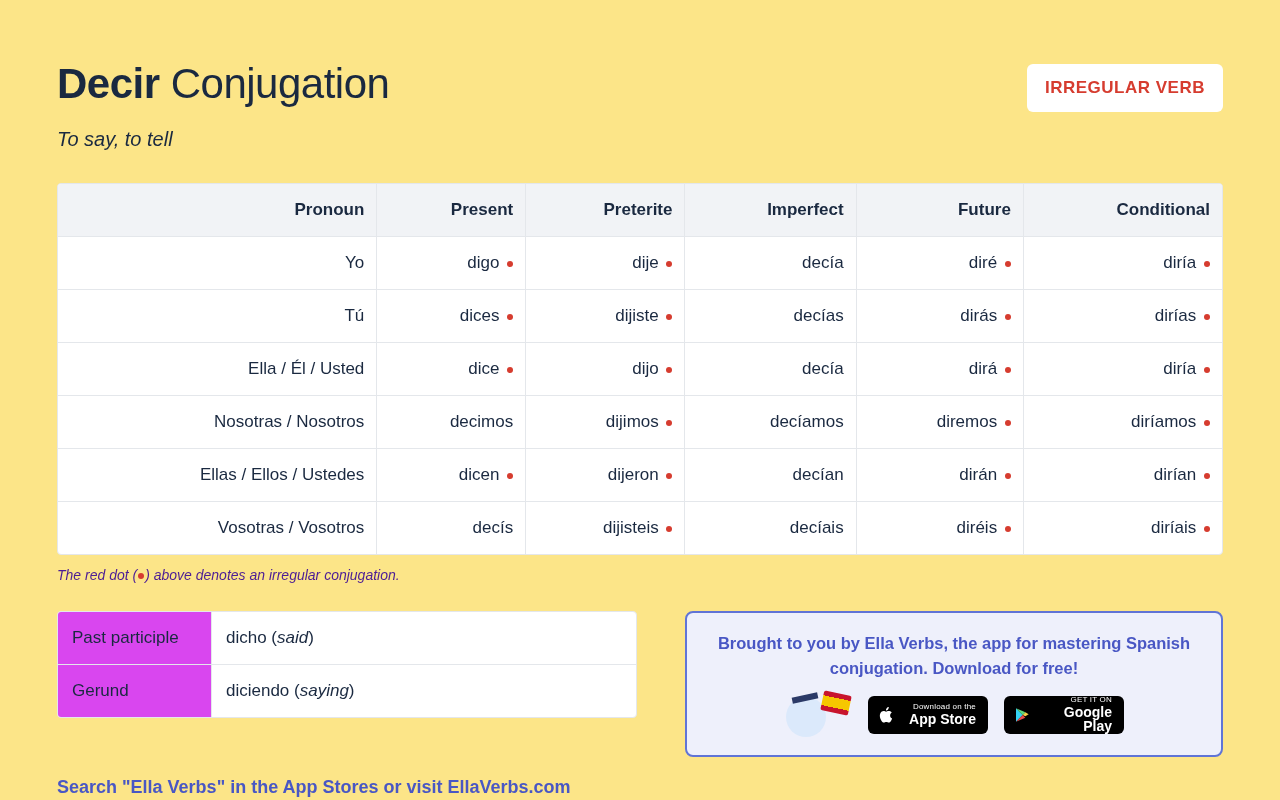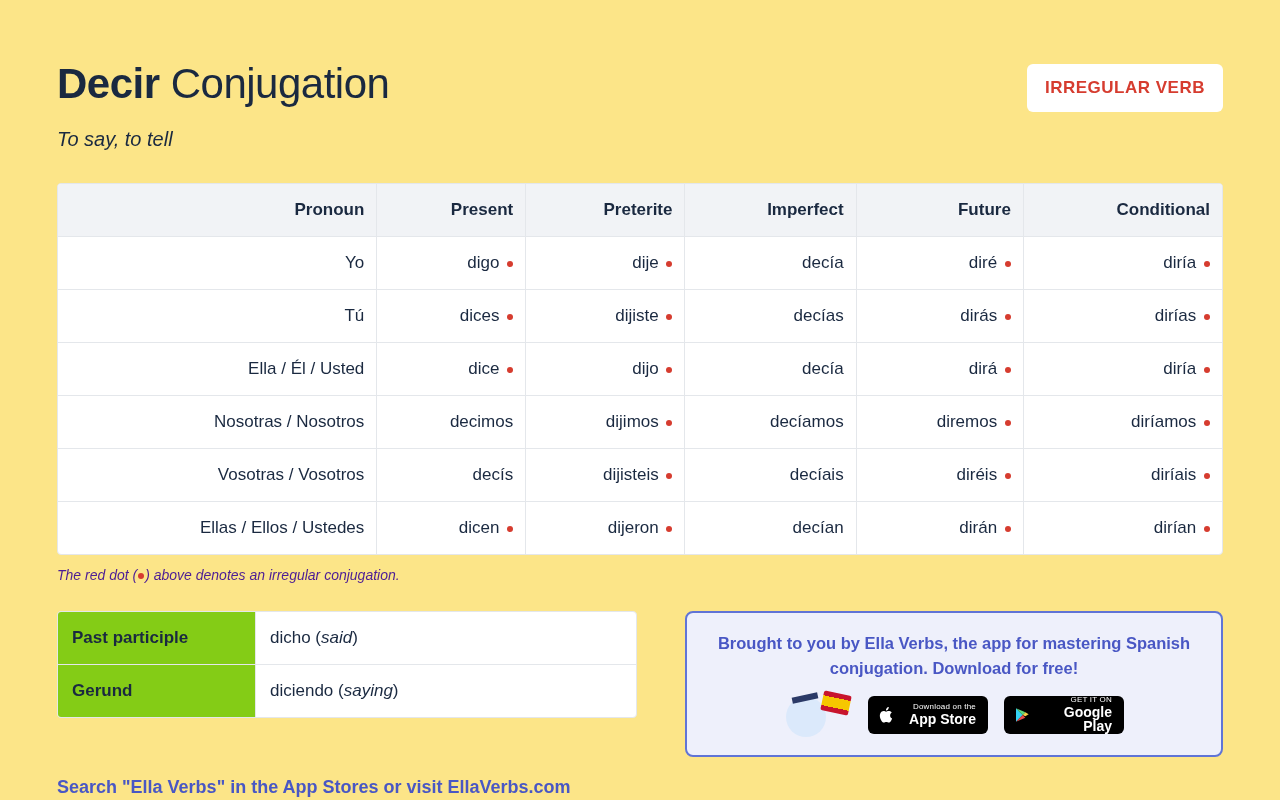--- a/index.html
+++ b/index.html
@@ -98,23 +98,23 @@
   overflow: hidden;
 }
 .participle-table td {
   padding: 16px 14px;
   font-size: 17px;
   border-bottom: 1px solid #e4e7eb;
   color: #1a2940;
 }
 .participle-table tr:last-child td { border-bottom: none; }
 .participle-table td.label {
-  background: #84cc16;
-  font-weight: 700;
-  width: 198px;
+  background: #d946ef;
+  font-weight: 400;
+  width: 154px;
   border-right: 1px solid #e4e7eb;
 }
 .italic { font-style: italic; }
 .promo-box {
   flex: 1;
   background: #eef0fb;
   border: 2px solid #6074d6;
   border-radius: 8px;
   padding: 18px 24px 18px 24px;
   text-align: center;
@@ -243,34 +243,34 @@
       </tr>
       <tr>
         <td>Nosotras / Nosotros</td>
         <td>decimos </td>
         <td>dijimos <span class="dot"></span></td>
         <td>decíamos </td>
         <td>diremos <span class="dot"></span></td>
         <td>diríamos <span class="dot"></span></td>
       </tr>
       <tr>
+        <td>Ellas / Ellos / Ustedes</td>
+        <td>dicen <span class="dot"></span></td>
+        <td>dijeron <span class="dot"></span></td>
+        <td>decían </td>
+        <td>dirán <span class="dot"></span></td>
+        <td>dirían <span class="dot"></span></td>
+      </tr>
+      <tr>
         <td>Vosotras / Vosotros</td>
         <td>decís </td>
         <td>dijisteis <span class="dot"></span></td>
         <td>decíais </td>
         <td>diréis <span class="dot"></span></td>
         <td>diríais <span class="dot"></span></td>
-      </tr>
-      <tr>
-        <td>Ellas / Ellos / Ustedes</td>
-        <td>dicen <span class="dot"></span></td>
-        <td>dijeron <span class="dot"></span></td>
-        <td>decían </td>
-        <td>dirán <span class="dot"></span></td>
-        <td>dirían <span class="dot"></span></td>
       </tr>
     </tbody>
 </table>
 
 <div class="footnote">
   <span>The red dot (</span><span class="dot"></span><span>) above denotes an irregular conjugation.</span>
 </div>
 
 <div class="bottom-row">
   <table class="participle-table">

